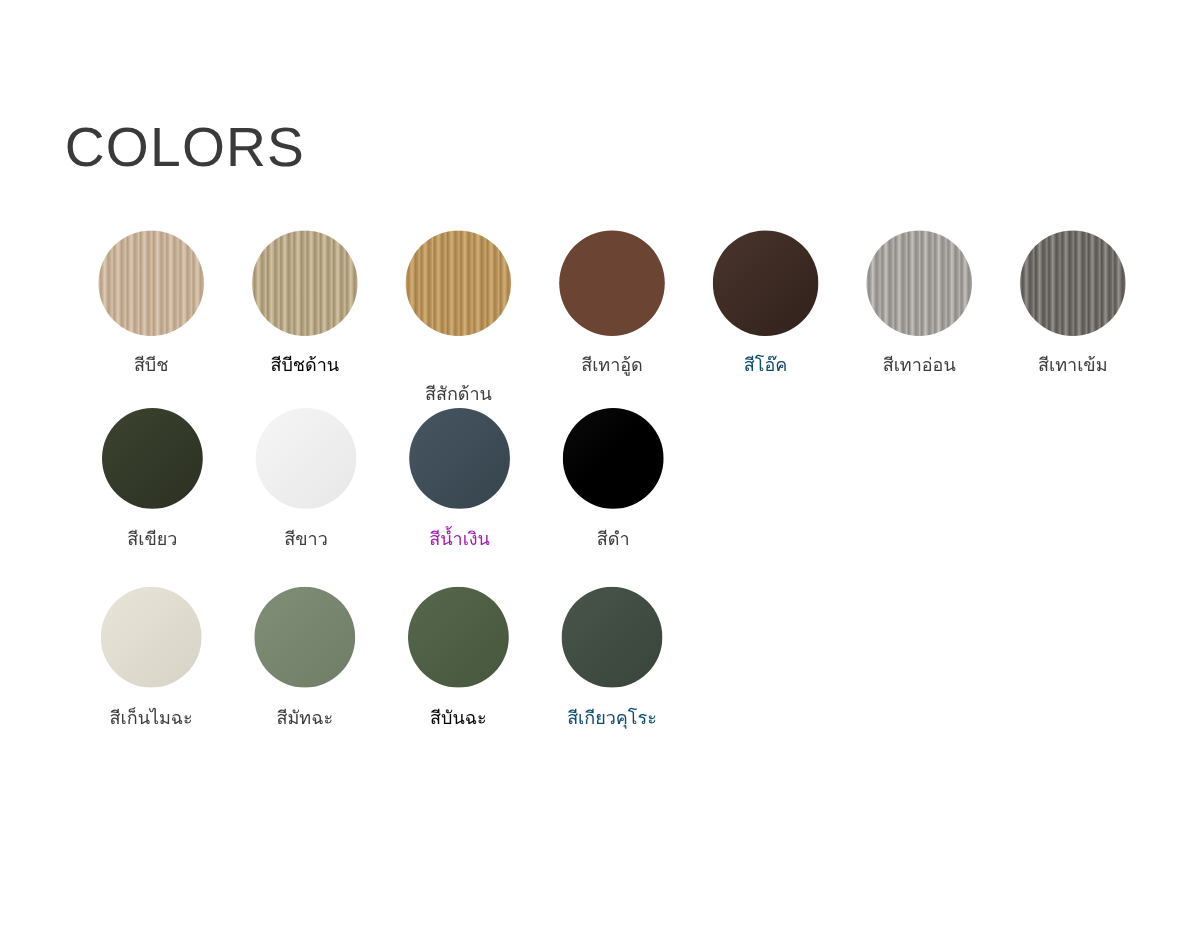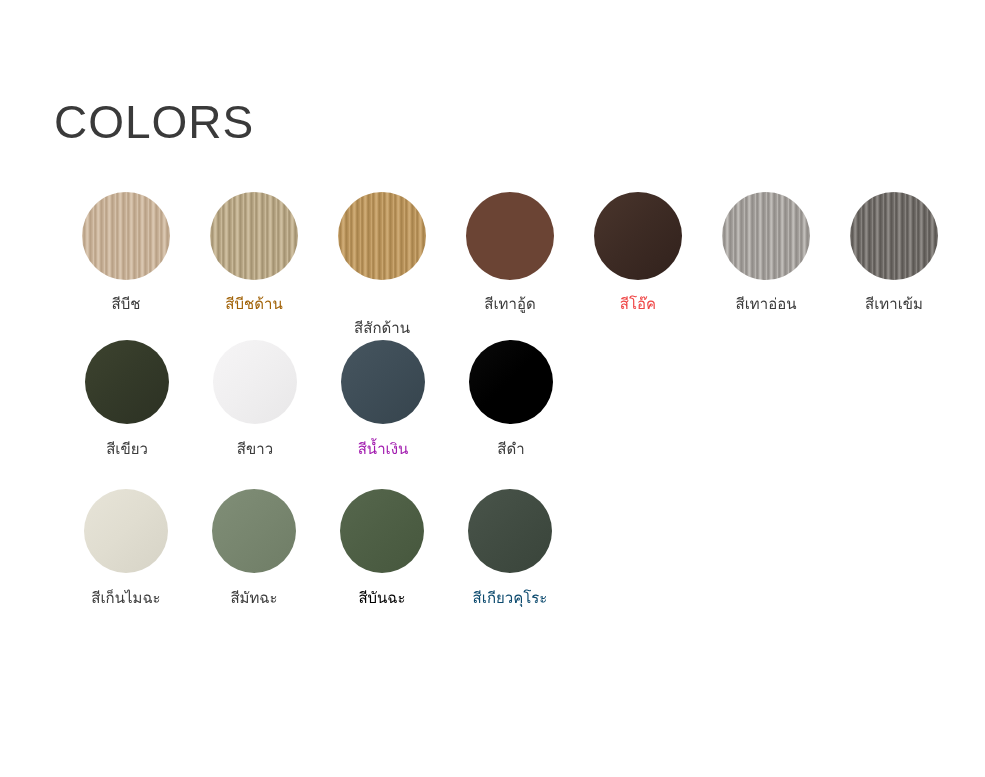--- a/index.html
+++ b/index.html
@@ -88,33 +88,33 @@
 
   <div id="page-title" style="color: rgb(58, 58, 58);">COLORS</div>
 
   <div class="swatch-row" id="swatch-row-1">
       <div class="swatch-cell">
         <div class="swatch-disc" style="background-color: rgb(205, 183, 158); background-image: repeating-linear-gradient(90deg, rgb(221, 203, 182) 0px, rgb(205, 183, 158) 1px, rgb(181, 157, 130) 2px, rgb(205, 183, 158) 4px, rgb(221, 203, 182) 5px, rgb(205, 183, 158) 7px, rgb(181, 157, 130) 8px, rgb(205, 183, 158) 11px), repeating-linear-gradient(90deg, rgba(0, 0, 0, 0.1) 0px, rgba(0, 0, 0, 0) 3px, rgba(255, 255, 255, 0.1) 9px, rgba(0, 0, 0, 0) 17px, rgba(0, 0, 0, 0.12) 23px, rgba(0, 0, 0, 0) 31px); background-size: 11px 100%, 31px 100%;"></div>
         <div class="swatch-label" style="color: rgb(60, 60, 60);">สีบีช</div>
       </div>
       <div class="swatch-cell">
         <div class="swatch-disc" style="background-color: rgb(191, 174, 141); background-image: repeating-linear-gradient(90deg, rgb(211, 196, 166) 0px, rgb(191, 174, 141) 1px, rgb(159, 142, 109) 2px, rgb(191, 174, 141) 4px, rgb(211, 196, 166) 5px, rgb(191, 174, 141) 7px, rgb(159, 142, 109) 8px, rgb(191, 174, 141) 11px), repeating-linear-gradient(90deg, rgba(0, 0, 0, 0.1) 0px, rgba(0, 0, 0, 0) 3px, rgba(255, 255, 255, 0.1) 9px, rgba(0, 0, 0, 0) 17px, rgba(0, 0, 0, 0.12) 23px, rgba(0, 0, 0, 0) 31px); background-size: 11px 100%, 31px 100%;"></div>
-        <div class="swatch-label" style="color: #a16207;">สีบีชด้าน</div>
+        <div class="swatch-label" style="color: #000000;">สีบีชด้าน</div>
       </div>
       <div class="swatch-cell">
         <div class="swatch-disc" style="background-color: rgb(192, 154, 98); background-image: repeating-linear-gradient(90deg, rgb(210, 176, 123) 0px, rgb(192, 154, 98) 1px, rgb(163, 127, 72) 2px, rgb(192, 154, 98) 4px, rgb(210, 176, 123) 5px, rgb(192, 154, 98) 7px, rgb(163, 127, 72) 8px, rgb(192, 154, 98) 11px), repeating-linear-gradient(90deg, rgba(0, 0, 0, 0.1) 0px, rgba(0, 0, 0, 0) 3px, rgba(255, 255, 255, 0.1) 9px, rgba(0, 0, 0, 0) 17px, rgba(0, 0, 0, 0.12) 23px, rgba(0, 0, 0, 0) 31px); background-size: 11px 100%, 31px 100%;"></div>
         <div class="swatch-label" style="color: rgb(60, 60, 60); margin-top: 36px;">สีสักด้าน</div>
       </div>
       <div class="swatch-cell">
         <div class="swatch-disc" style="background-color: rgb(107, 68, 52); background-size: 11px 100%, 31px 100%;"></div>
         <div class="swatch-label" style="color: rgb(60, 60, 60);">สีเทาอู้ด</div>
       </div>
       <div class="swatch-cell">
         <div class="swatch-disc" style="background-color: rgb(61, 43, 36); background-image: linear-gradient(135deg, rgb(74, 53, 44) 0%, rgb(61, 43, 36) 48%, rgb(49, 33, 28) 100%);"></div>
-        <div class="swatch-label" style="color: #ef4444;">สีโอ๊ค</div>
+        <div class="swatch-label" style="color: #0c4a6e;">สีโอ๊ค</div>
       </div>
       <div class="swatch-cell">
         <div class="swatch-disc" style="background-color: rgb(168, 164, 160); background-image: repeating-linear-gradient(90deg, rgb(200, 197, 193) 0px, rgb(168, 164, 160) 1px, rgb(141, 137, 133) 2px, rgb(168, 164, 160) 4px, rgb(200, 197, 193) 5px, rgb(168, 164, 160) 7px, rgb(141, 137, 133) 8px, rgb(168, 164, 160) 11px), repeating-linear-gradient(90deg, rgba(0, 0, 0, 0.1) 0px, rgba(0, 0, 0, 0) 3px, rgba(255, 255, 255, 0.1) 9px, rgba(0, 0, 0, 0) 17px, rgba(0, 0, 0, 0.12) 23px, rgba(0, 0, 0, 0) 31px); background-size: 11px 100%, 31px 100%;"></div>
         <div class="swatch-label" style="color: rgb(60, 60, 60);">สีเทาอ่อน</div>
       </div>
       <div class="swatch-cell">
         <div class="swatch-disc" style="background-color: rgb(118, 114, 110); background-image: repeating-linear-gradient(90deg, rgb(151, 147, 143) 0px, rgb(118, 114, 110) 1px, rgb(87, 83, 79) 2px, rgb(118, 114, 110) 4px, rgb(151, 147, 143) 5px, rgb(118, 114, 110) 7px, rgb(87, 83, 79) 8px, rgb(118, 114, 110) 11px), repeating-linear-gradient(90deg, rgba(0, 0, 0, 0.1) 0px, rgba(0, 0, 0, 0) 3px, rgba(255, 255, 255, 0.1) 9px, rgba(0, 0, 0, 0) 17px, rgba(0, 0, 0, 0.12) 23px, rgba(0, 0, 0, 0) 31px); background-size: 11px 100%, 31px 100%;"></div>
         <div class="swatch-label" style="color: rgb(60, 60, 60);">สีเทาเข้ม</div>
       </div>
     </div>

